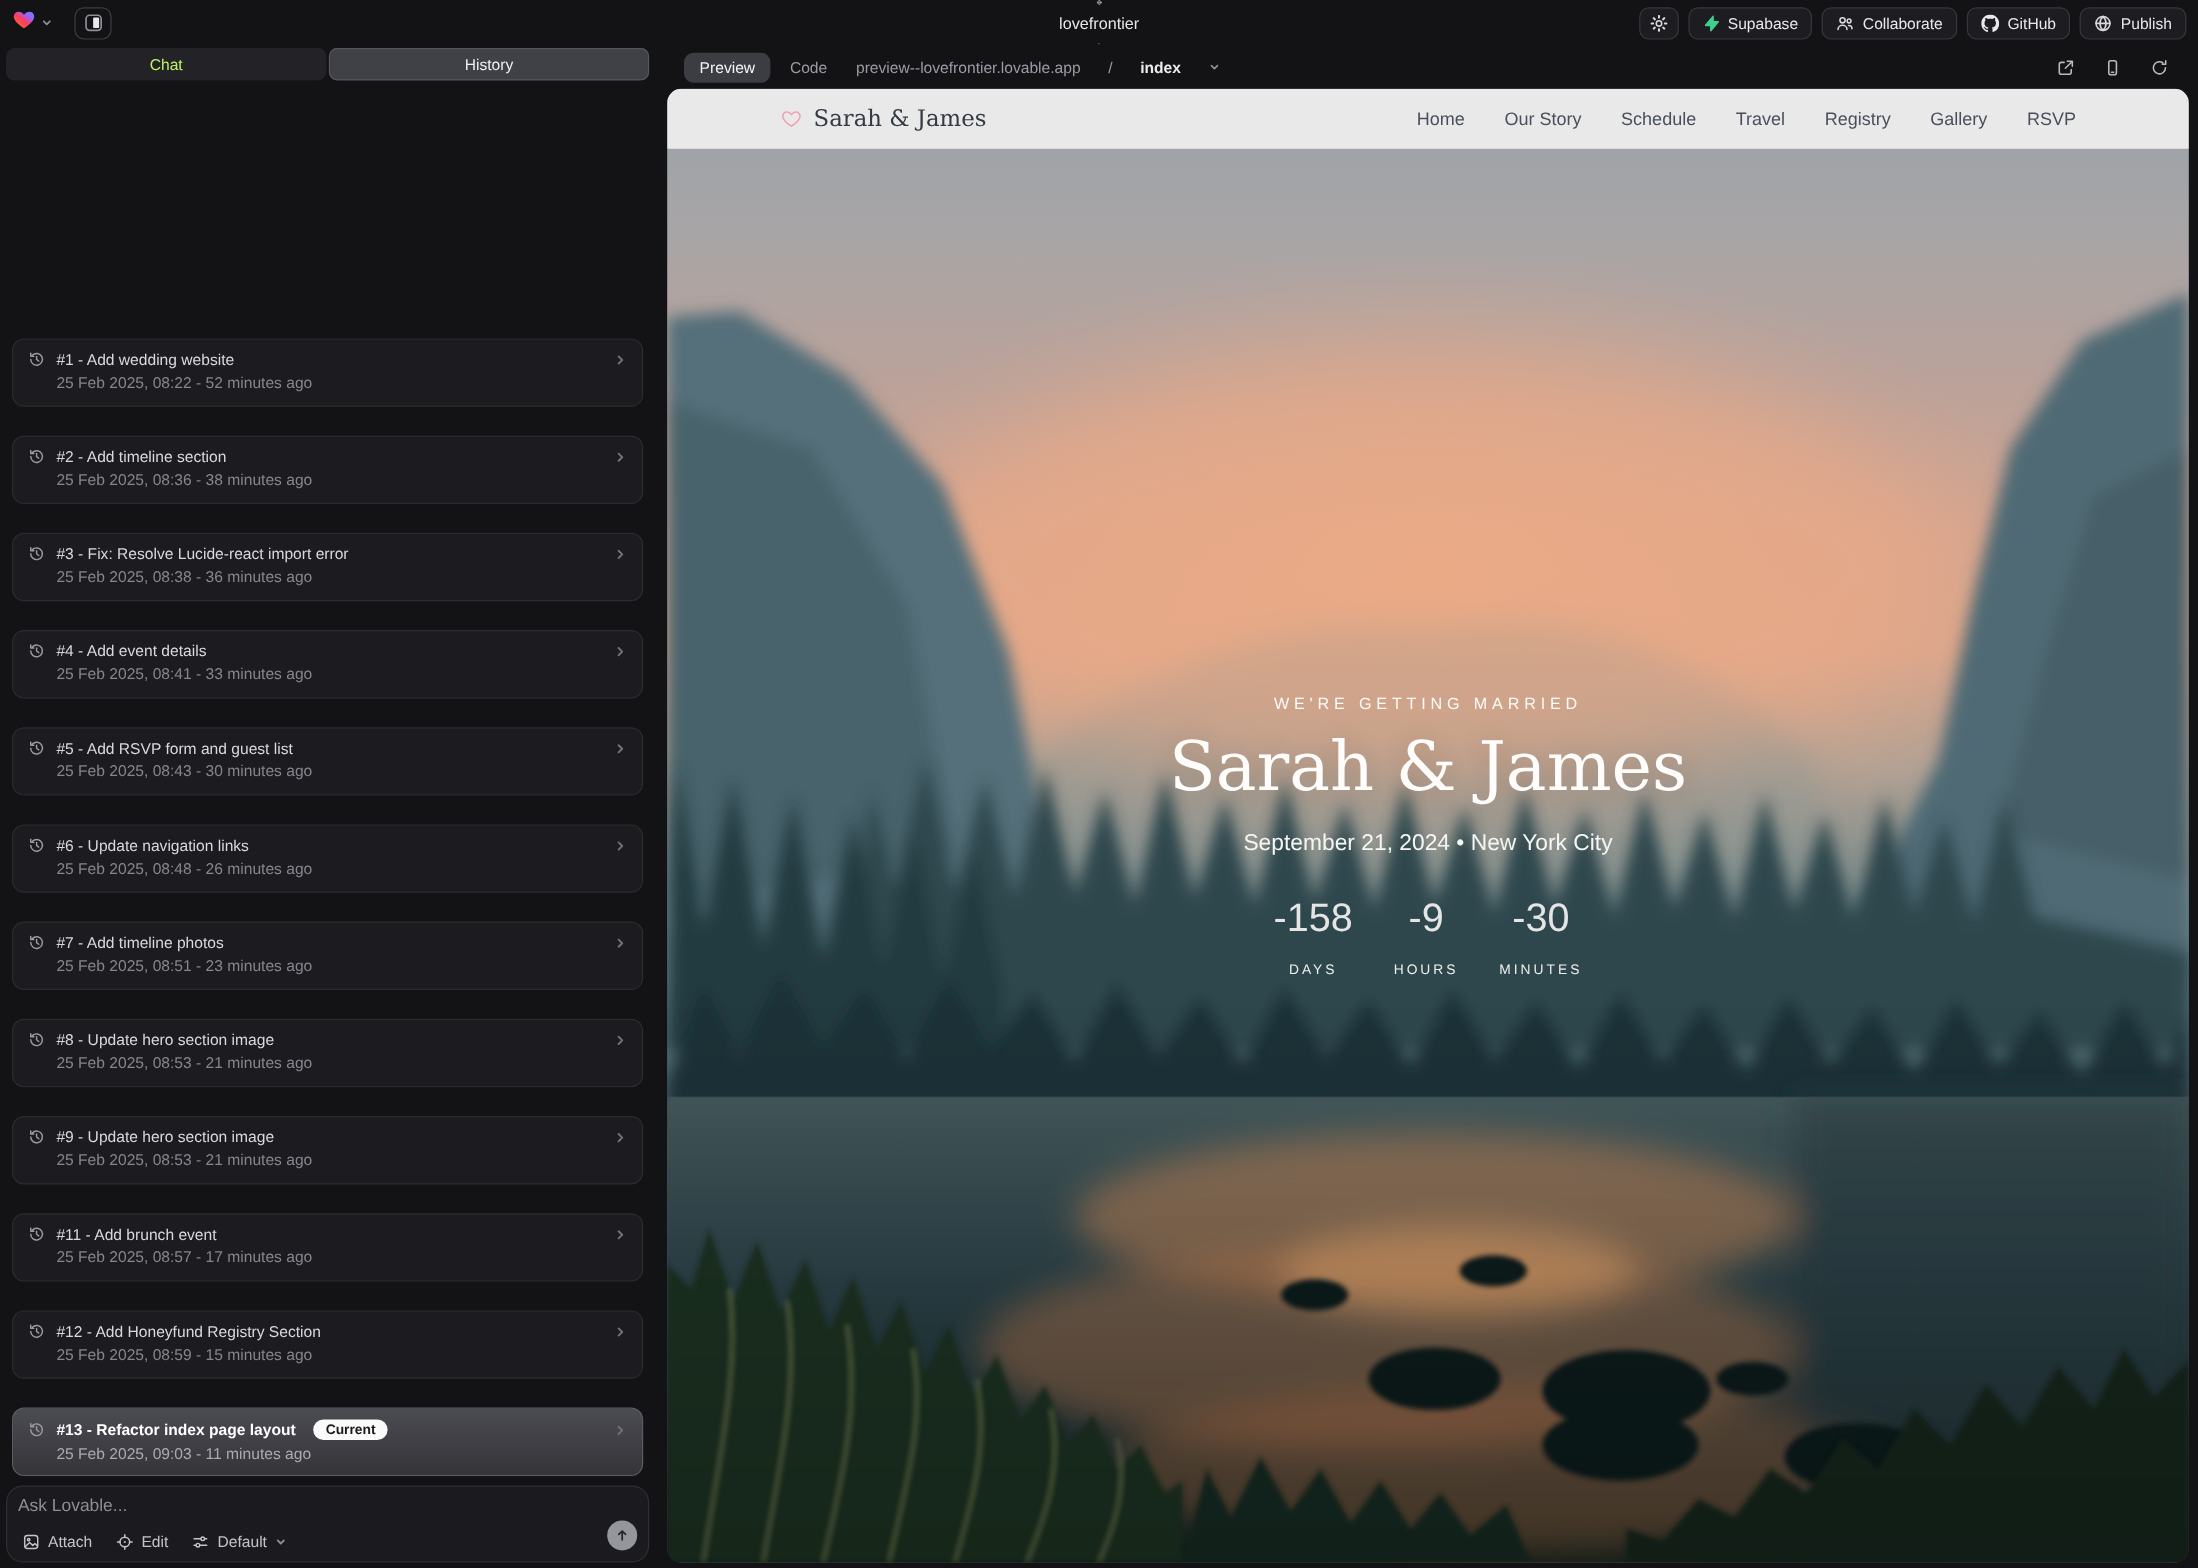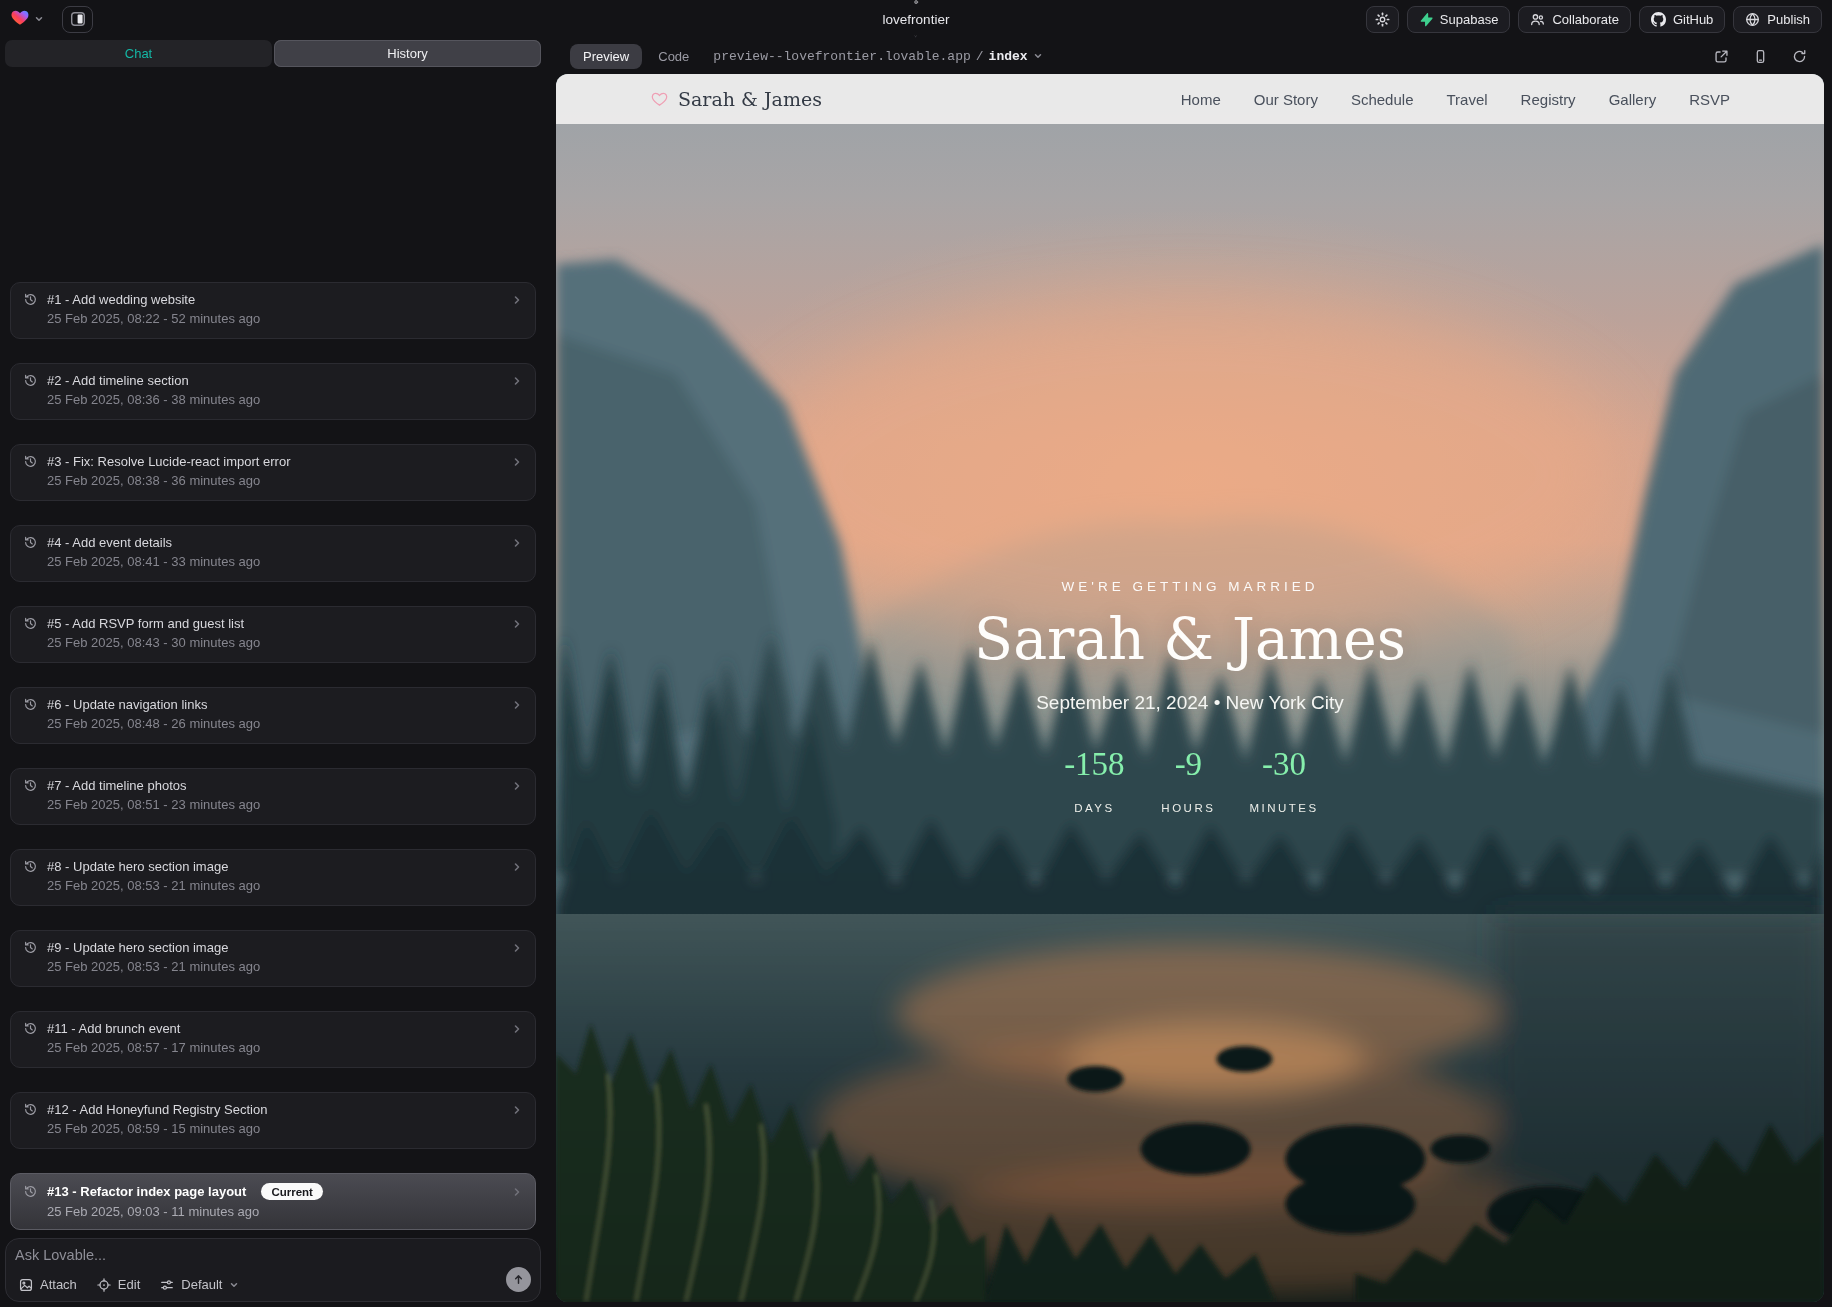--- a/index.html
+++ b/index.html
@@ -16,21 +16,21 @@
   .tb-center { position:absolute; left:50%; top:0; height:38px; transform:translateX(-50%); display:flex; align-items:center; gap:8px; color:#e7e7eb; font-size:13.5px;flex-direction:column; }
   .tb-right { margin-left:auto; display:flex; align-items:center; gap:8px; }
   .pill { height:27px; display:flex; align-items:center; gap:7px; padding:0 11px; border:1px solid #36363d; border-radius:8px; background:#1c1c21; color:#e9e9ec; font-size:13px; }
   .iconbtn { width:33px; height:27px; border:1px solid #36363d; border-radius:8px; background:#1c1c21; display:flex; align-items:center; justify-content:center; }
   .ui-ic { width:15px; height:15px; stroke:#d7d7dc; fill:none; stroke-width:1.4; stroke-linecap:round; stroke-linejoin:round; }
 
   
   .sidebar { position:absolute; top:38px; left:0; width:546px; bottom:0; }
   .tabs { display:flex; gap:2px; padding:2px 5px; }
   .tab { flex:1; height:27px; border-radius:7px; display:flex; align-items:center; justify-content:center; font-size:13px; }
-  .tab-chat { background:#232327; color:#14b8a6; }
+  .tab-chat { background:#232327; color:#bef264; }
   .tab-history { background:#404047; color:#efeff2; box-shadow:inset 0 0 0 1px #55555d; }
 
   .history-list { position:absolute; left:0; right:0; bottom:77px; padding:0 10px; display:flex; flex-direction:column; gap:24px; }
   .hcard { background:#1c1c20; border:1px solid #2b2b31; border-radius:10px; padding:9px 12px; height:57px; }
   .hrow { display:flex; align-items:center; gap:9px; color:#d8d8dd; font-size:13px; font-weight:500; }
   .hicon { width:15px; height:15px; stroke:#9a9aa2; fill:none; stroke-width:1.3; stroke-linecap:round; stroke-linejoin:round; flex:none; }
   .chev { margin-left:auto; width:12px; height:12px; stroke:#71717a; fill:none; stroke-width:1.6; stroke-linecap:round; stroke-linejoin:round; }
   .hmeta { color:#85858e; font-size:13px; margin:4px 0 0 24px; }
   .hcard.current { background:linear-gradient(180deg,#4b4b52 0%,#343439 100%); border-color:#5b5b63; }
   .hcard.current .hrow { color:#ffffff; font-weight:700; }
@@ -44,21 +44,21 @@
   .crow-btn { display:flex; align-items:center; gap:7px; }
   .cicon { width:14px; height:14px; stroke:#c3c3c9; fill:none; stroke-width:1.4; stroke-linecap:round; stroke-linejoin:round; }
   .send-btn { position:absolute; right:9px; bottom:9px; width:25px; height:25px; border-radius:50%; background:#95959c; display:flex; align-items:center; justify-content:center; }
   .send-ic { width:13px; height:13px; stroke:#27272c; fill:none; stroke-width:1.8; stroke-linecap:round; stroke-linejoin:round; }
 
   
   .preview-pane { position:absolute; left:556px; top:38px; right:8px; bottom:5px; }
   .ptoolbar { height:36px; display:flex; align-items:center; padding:0 8px 0 14px; gap:16px; }
   .ptab-active { background:#3c3c43; color:#f4f4f6; border-radius:8px; padding:5px 13px; font-size:13px; font-weight:500; }
   .ptab { color:#9b9ba4; font-size:13px; }
-  .purl { display:flex; align-items:center; gap:5px; margin-left:8px; font-size:13px; color:#9b9ba4;font-family:Liberation Mono, monospace; }
+  .purl { display:flex; align-items:center; gap:23px; margin-left:8px; font-size:13px; color:#9b9ba4; }
   .purl .page { color:#ececf0; font-weight:700; }
   .picons { margin-left:auto; display:flex; gap:13px; padding-right:4px; }
   .picon-btn { width:26px; height:26px; display:flex; align-items:center; justify-content:center; }
   .picon { width:15px; height:15px; stroke:#b9b9c1; fill:none; stroke-width:1.4; stroke-linecap:round; stroke-linejoin:round; }
 
   .frame { position:absolute; left:0; right:0; top:36px; bottom:0; border-radius:12px; overflow:hidden; background:#5d747c; }
   .scene { position:absolute; inset:0;
     background:
       radial-gradient(42% 22% at 50% 33%, rgba(243,177,134,.72), rgba(243,177,134,0) 100%),
       linear-gradient(180deg,#9aa2a8 0%,#a8a5a6 10%,#bba29a 20%,#d3a490 30%,#d8a58d 38%,#b1a194 46%,#7f8d8c 54%,#5b757b 62%,#44606a 72%,#35505a 82%,#263d40 90%,#16251f 100%);
@@ -71,21 +71,21 @@
   .heart-o { width:19px; height:18px; stroke:#ef9fb4; fill:none; stroke-width:1.7; }
   .site-nav { margin-left:auto; display:flex; gap:33px; font-size:15px; color:#49505c; }
   .site-nav a { color:#49505c; text-decoration:none; }
 
   .hero-content { position:absolute; left:0; right:0; top:505px; text-align:center; z-index:2; color:#fff; }
   .eyebrow { font-size:13.5px; letter-spacing:4px; color:rgba(255,255,255,.95); font-weight:500; }
   .hero-title { font-family:"DejaVu Serif","Liberation Serif",serif; font-size:57px; font-weight:400; color:#fefdfb; margin-top:12px; text-shadow:0 2px 24px rgba(40,30,30,.18); }
   .hero-sub { font-size:19px; margin-top:20px; color:#f5f6f3; }
   .countdown { margin-top:32px; display:flex; justify-content:center; gap:28px; }
   .cd-col { min-width:66px; }
-  .cd-val { font-family:Liberation Serif, serif; font-size:33px; color:#86efac; }
+  .cd-val { font-family:Liberation Sans, sans-serif; font-size:33px; color:#e5e5e5; }
   .cd-label { font-size:11.5px; letter-spacing:2.5px; margin-top:19px; color:#eceee9; }
 </style>
 </head>
 <body>
 
 <div class="app">
 
   <div class="topbar">
     <div class="tb-left">
       <div class="logo-btn">

